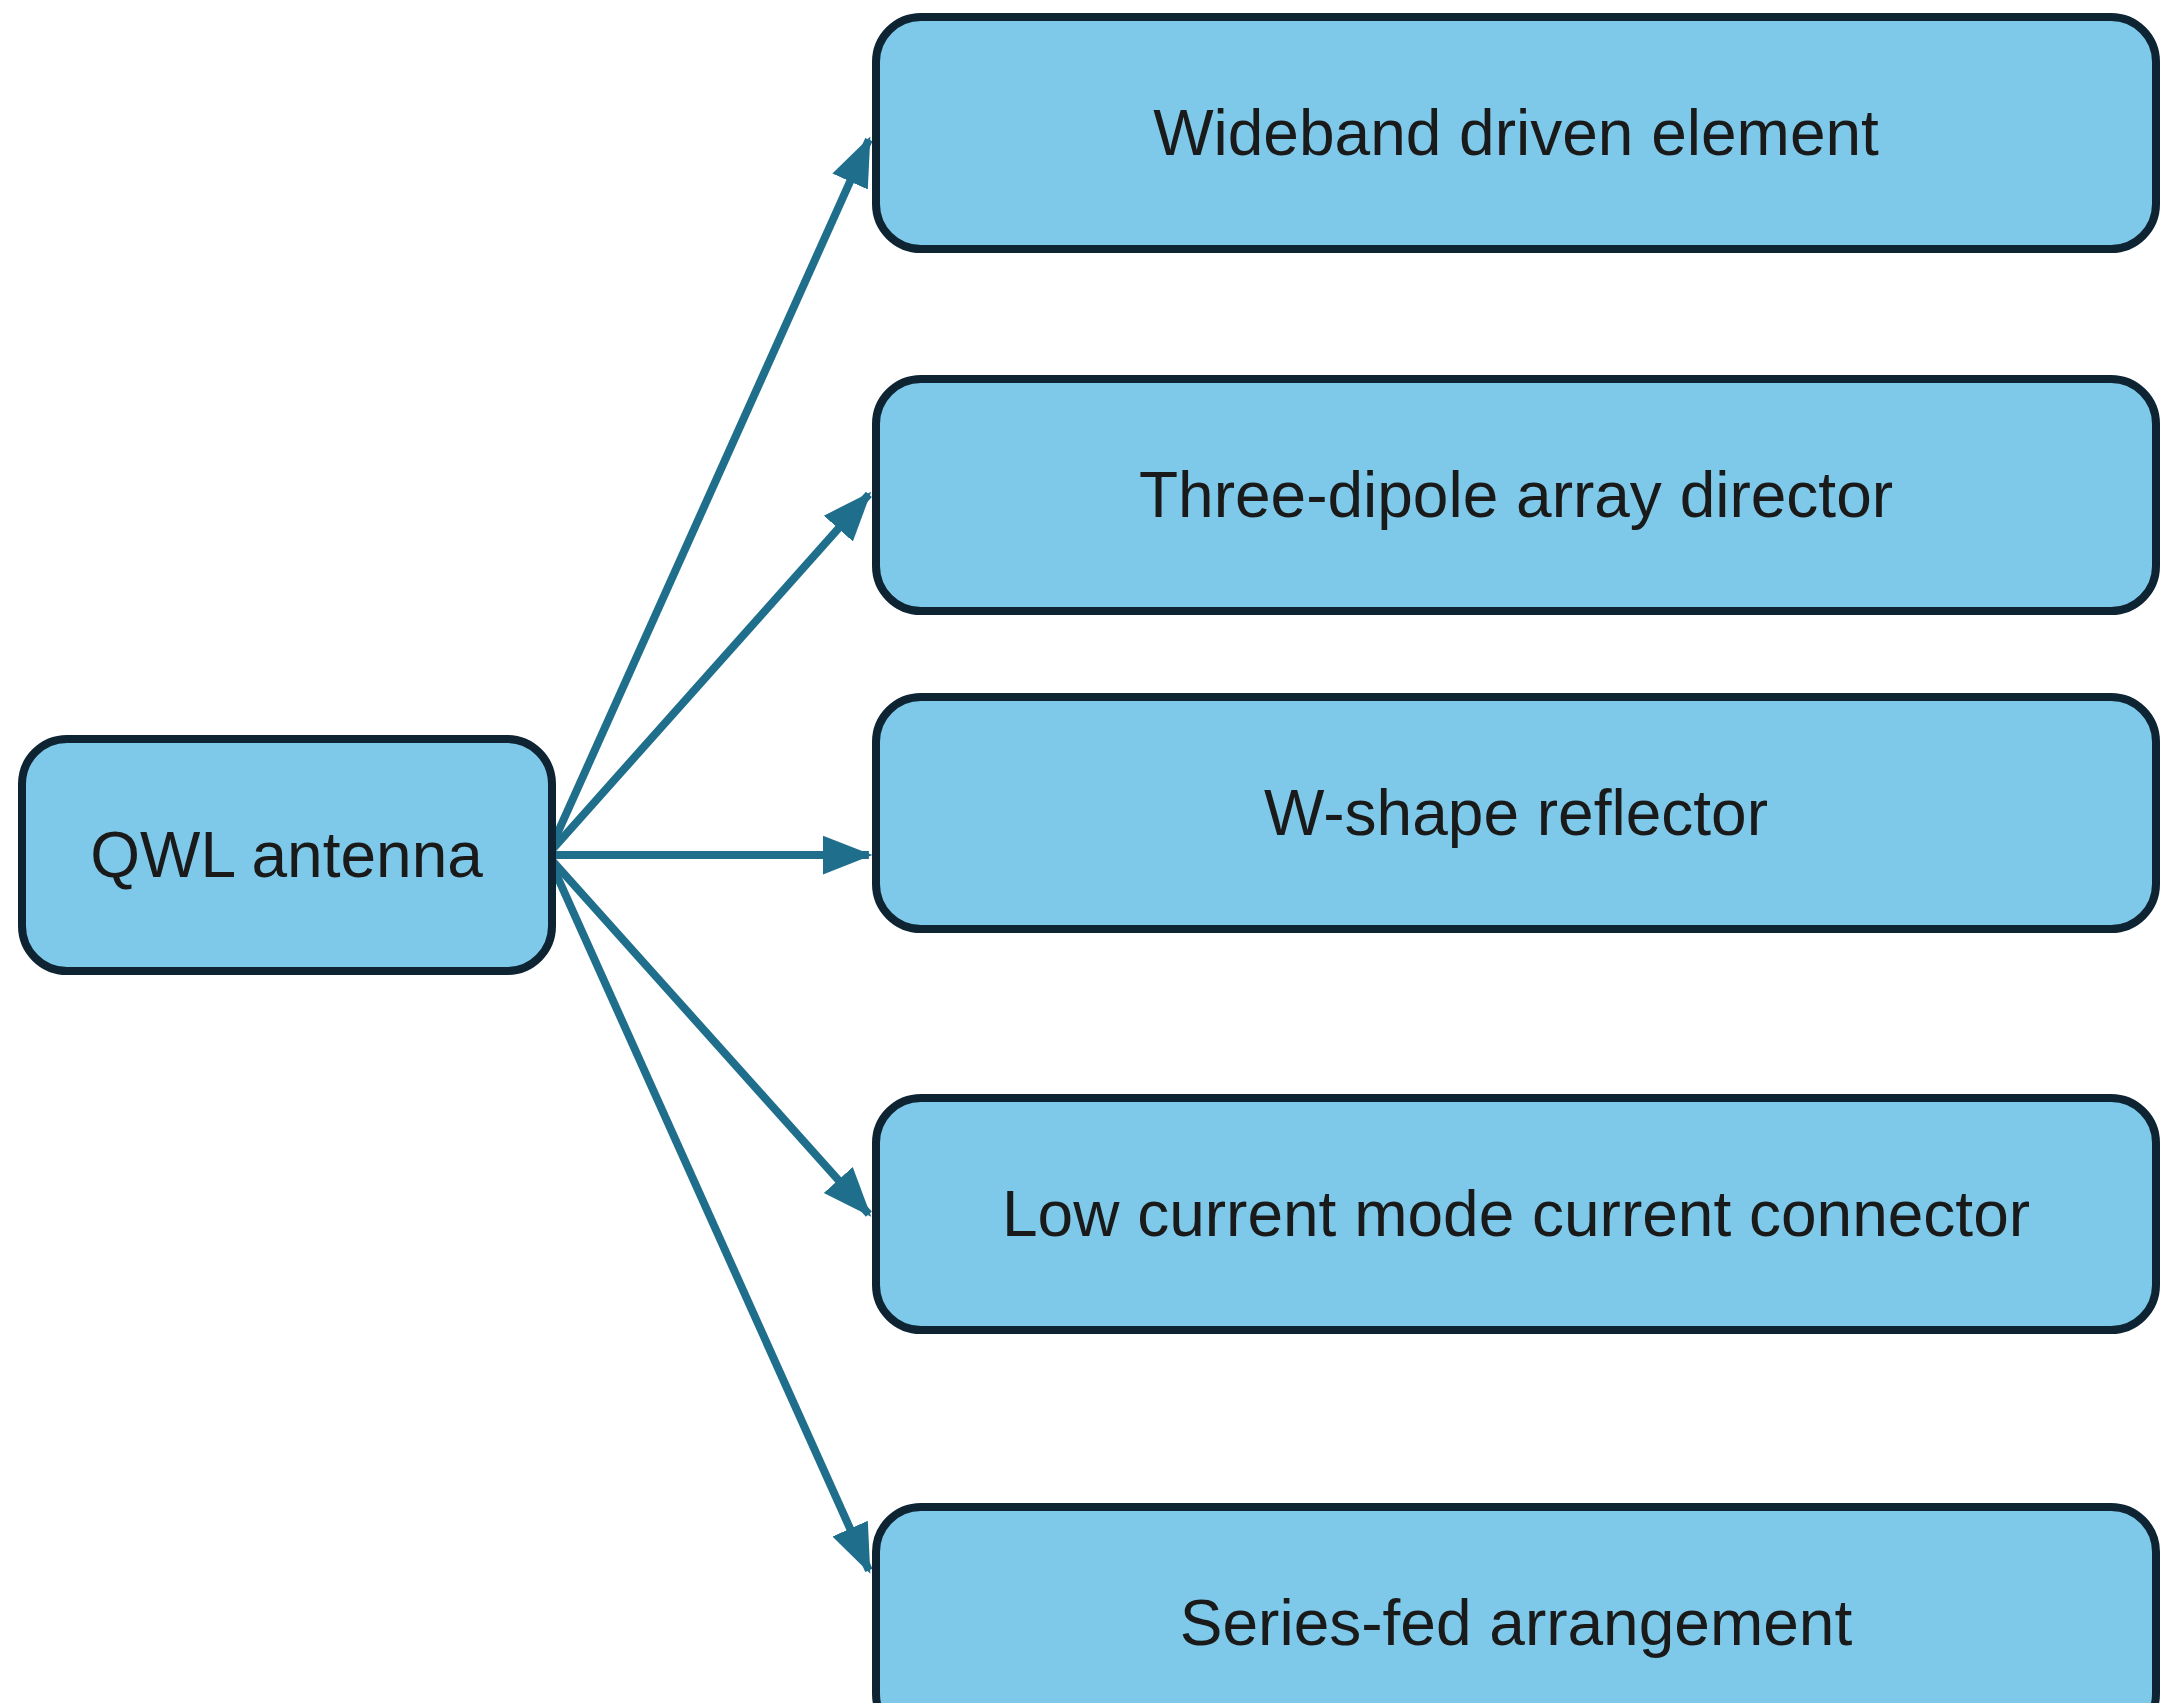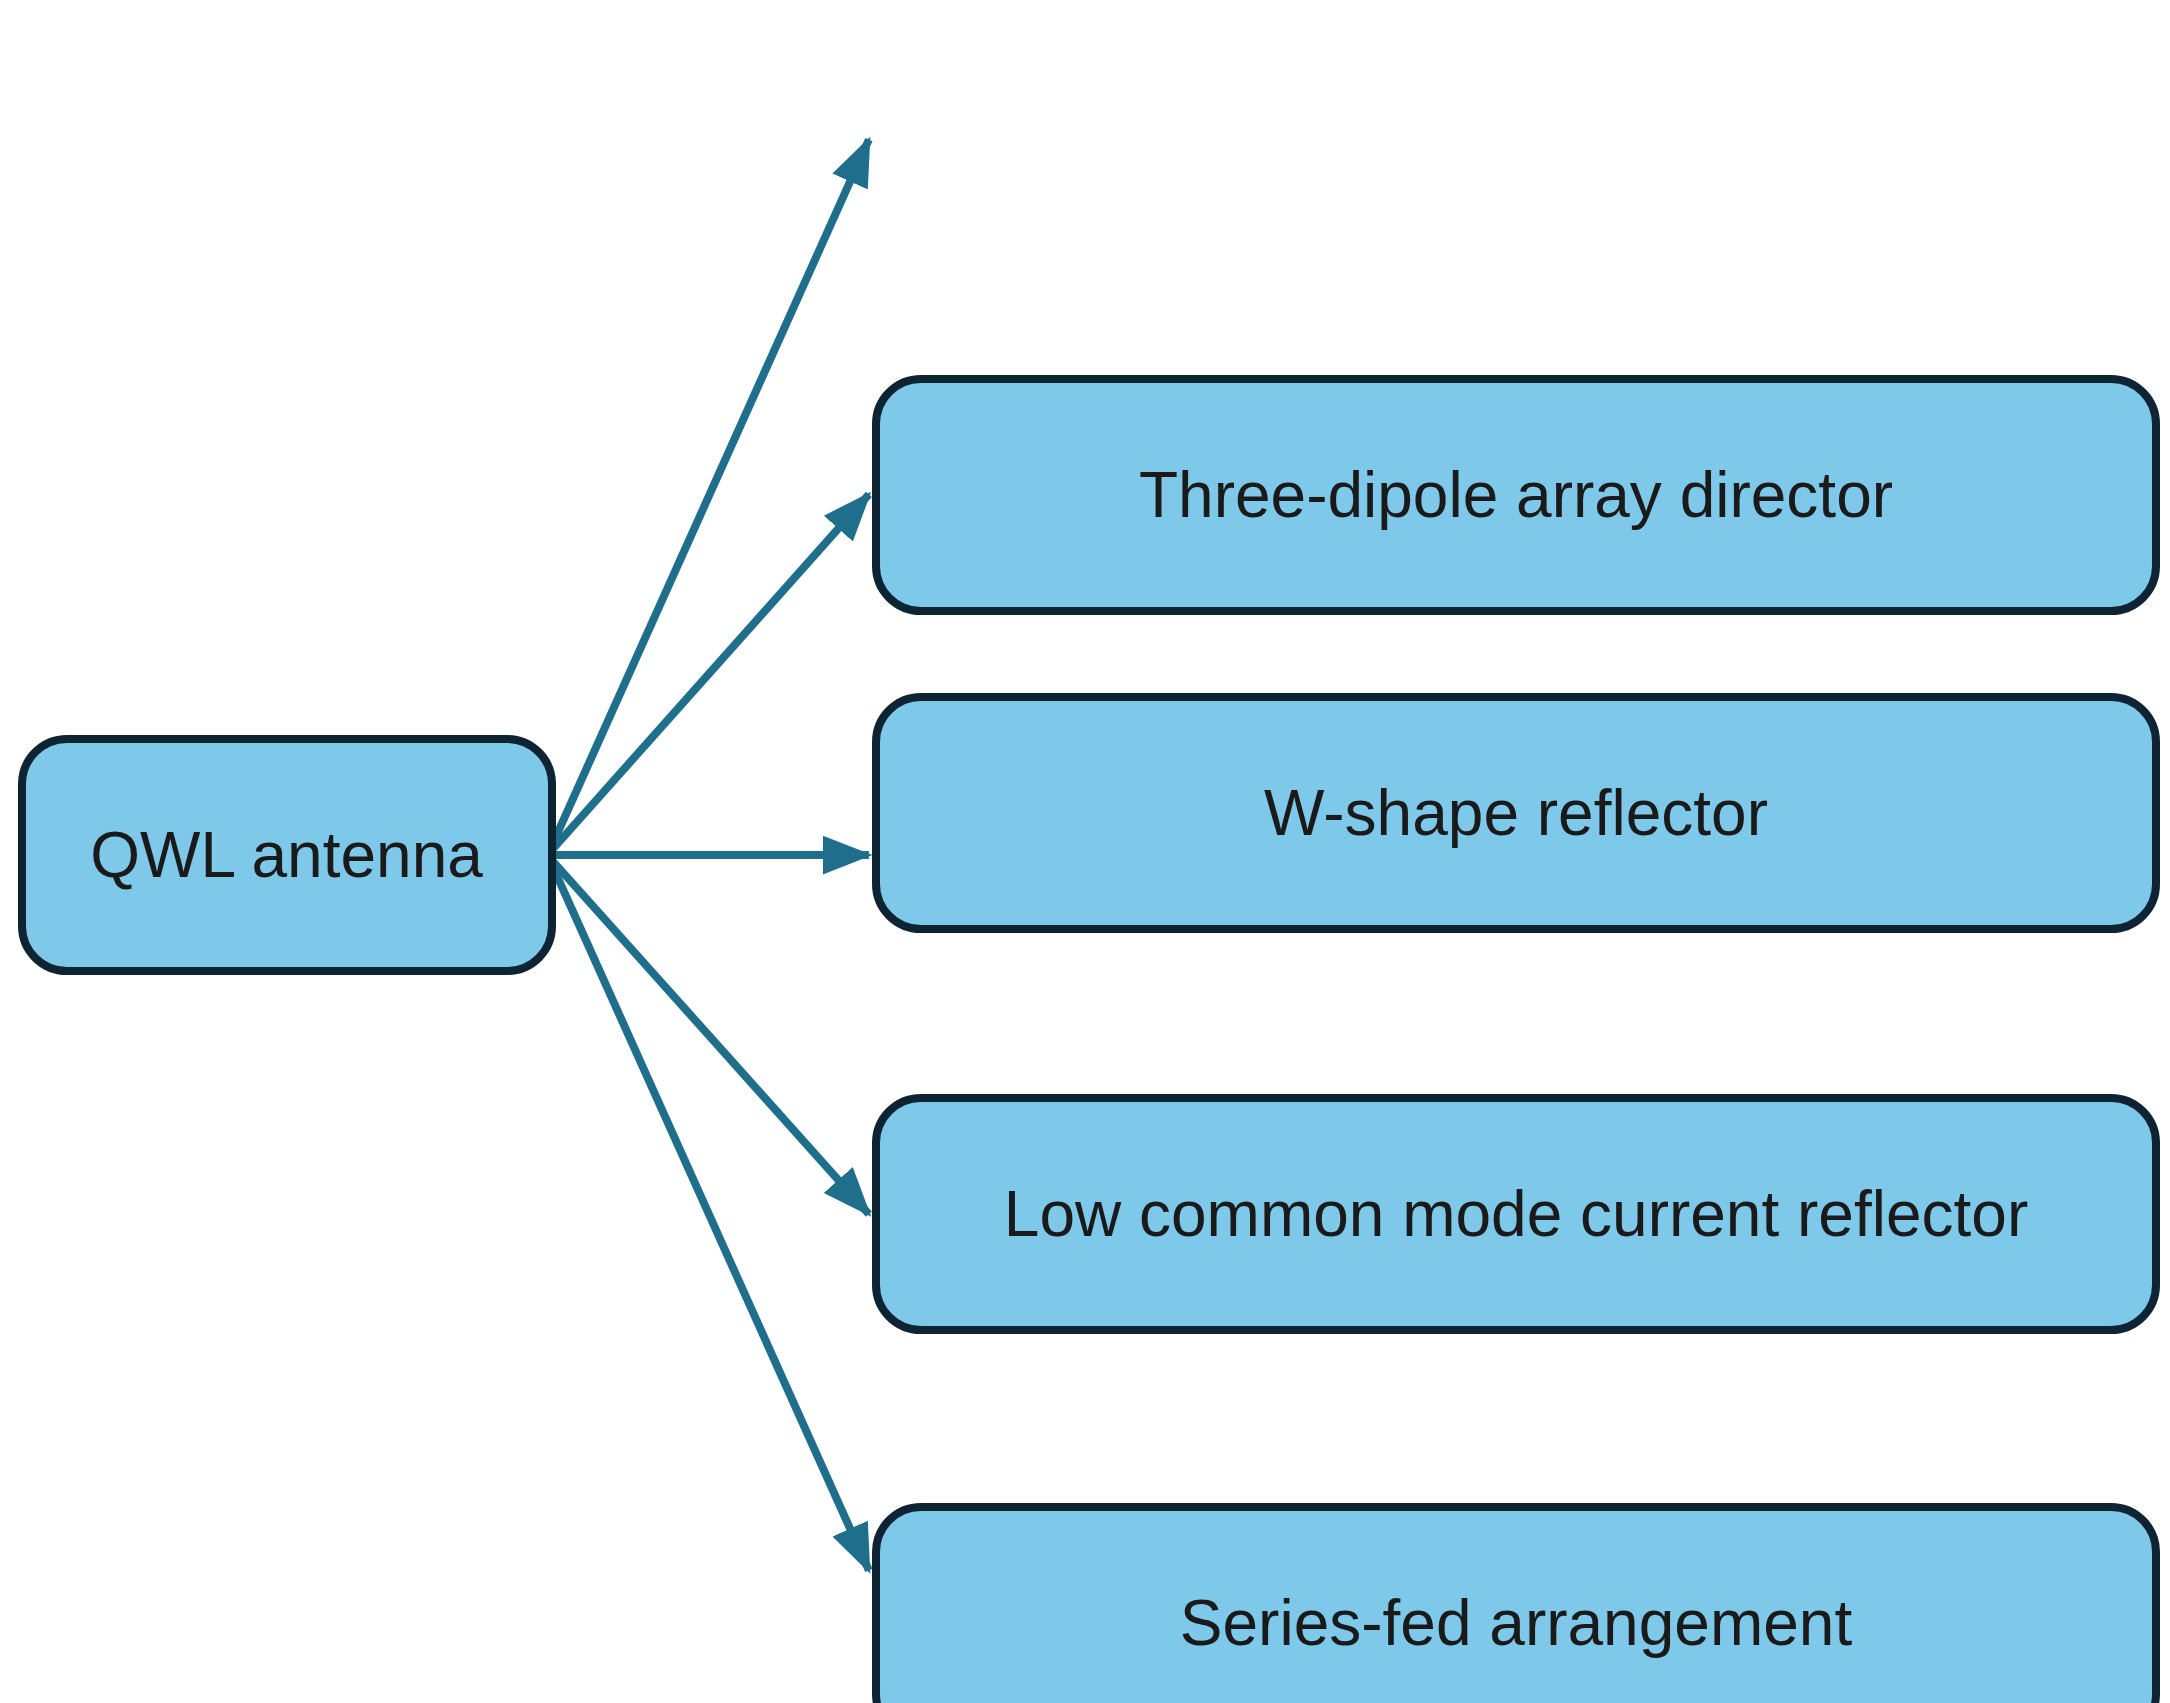--- a/index.html
+++ b/index.html
@@ -70,31 +70,34 @@
     <line x1="624" y1="965" x2="985" y2="560" marker-end="url(#arrowhead)"></line>
     <line x1="624" y1="969" x2="985" y2="969" marker-end="url(#arrowhead)"></line>
     <line x1="624" y1="973" x2="985" y2="1376" marker-end="url(#arrowhead)"></line>
     <line x1="624" y1="976" x2="985" y2="1780" marker-end="url(#arrowhead)"></line>
   </svg>
 
   <div class="node node-root">
     <span>QWL antenna</span>
   </div>
 
+  <div class="node node-child node-child-0">
+    <span>Wideband driven element</span>
+  </div>
 
   <div class="node node-child node-child-1">
     <span>Three-dipole array director</span>
   </div>
 
   <div class="node node-child node-child-2">
     <span>W-shape reflector</span>
   </div>
 
   <div class="node node-child node-child-3">
-    <span>Low common mode current reflector</span>
+    <span>Low current mode current connector</span>
   </div>
 
   <div class="node node-child node-child-4">
     <span>Series-fed arrangement</span>
   </div>
 
 </div>
 
 
 </body></html>

